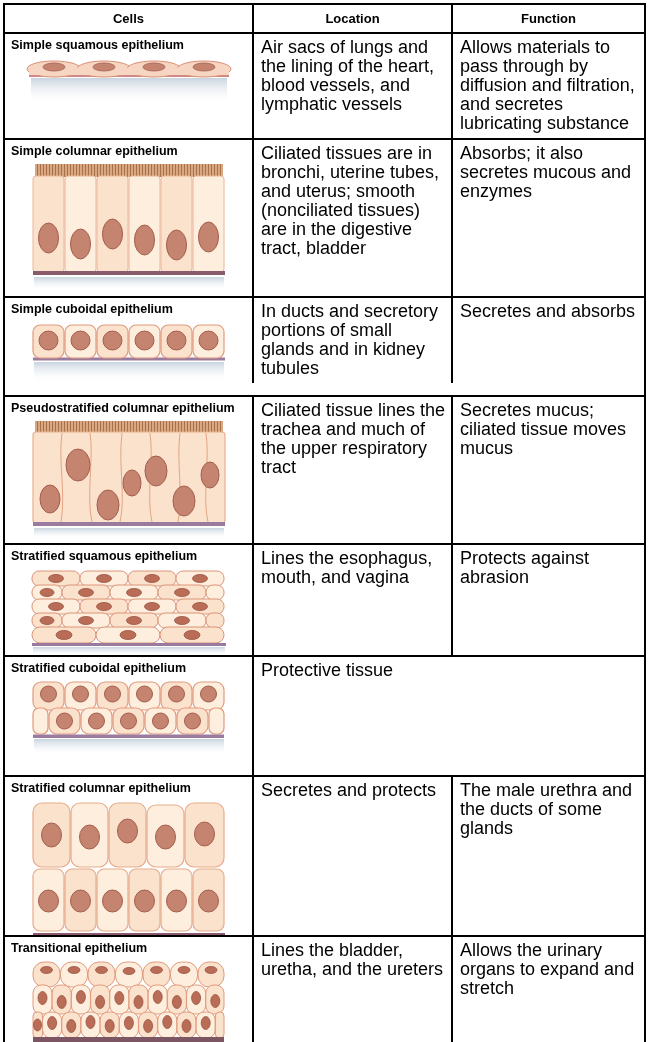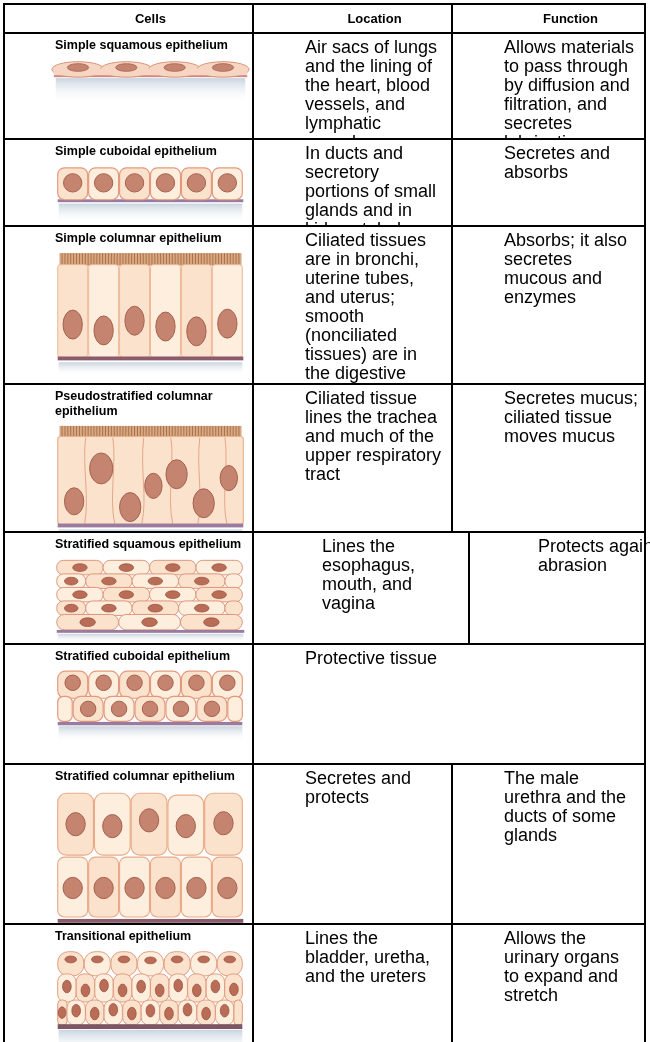--- a/index.html
+++ b/index.html
@@ -7,21 +7,21 @@
   body {
     width:650px; height:1042px; position:relative;
     font-family:"Liberation Sans", sans-serif; color:#000;
   }
   .table {
     position:absolute; left:3px; top:3px; width:643px;
     border:2px solid #000; background:#fff;
   }
   .row { display:grid; grid-template-columns:249px 199px 191px; }
   .row + .row { border-top:2px solid #000; }
-  .c { border-right:2px solid #000; overflow:hidden; position:relative;padding-left:44px; }
+  .c { border-right:2px solid #000; overflow:hidden; position:relative; }
   .c:last-child { border-right:none; }
   .hdr { height:27px; }
   .hdr .c {
     display:flex; align-items:center; justify-content:center;
     font-weight:bold; font-size:13px;
   }
   .name {
     font-weight:bold; font-size:12.5px; padding:4px 6px 0 6px; line-height:15px;
   }
   .txt {
@@ -64,56 +64,20 @@
           <ellipse cx="130" cy="13" rx="11" ry="4" fill="#c4846f" stroke="#a45f4c" stroke-width="0.8"></ellipse>
           <ellipse cx="180" cy="13" rx="11" ry="4" fill="#c4846f" stroke="#a45f4c" stroke-width="0.8"></ellipse>
         </svg>
       </div>
     </div>
     <div class="c">
         <div class="txt">Air sacs of lungs and the lining of the heart, blood vessels, and lymphatic vessels</div>
       </div>
     <div class="c">
         <div class="txt">Allows materials to pass through by diffusion and filtration, and secretes lubricating substance</div>
-      </div>
-  </div>
-
-  <div class="row" style="height:87px;">
-    <div class="c">
-      <div class="name">Simple cuboidal epithelium</div>
-      <div class="art">
-        <svg width="210" height="66" viewBox="0 0 210 66">
-          <defs>
-              <linearGradient id="g2" x1="0" y1="0" x2="0" y2="1">
-            <stop offset="0" stop-color="#c9d4df"></stop>
-                <stop offset="1" stop-color="#ffffff" stop-opacity="0"></stop>
-          </linearGradient>
-            </defs>
-          <rect x="10" y="44" width="190" height="20" fill="url(#g2)"></rect>
-          <rect x="9" y="39.5" width="192" height="3" fill="#9a7b9e"></rect>
-          <rect x="9" y="7" width="31" height="33" rx="7" fill="#fbe2cd" stroke="#e29a7e" stroke-width="1.2"></rect>
-          <rect x="41" y="7" width="31" height="33" rx="7" fill="#fdeedd" stroke="#e29a7e" stroke-width="1.2"></rect>
-          <rect x="73" y="7" width="31" height="33" rx="7" fill="#fbe2cd" stroke="#e29a7e" stroke-width="1.2"></rect>
-          <rect x="105" y="7" width="31" height="33" rx="7" fill="#fdeedd" stroke="#e29a7e" stroke-width="1.2"></rect>
-          <rect x="137" y="7" width="31" height="33" rx="7" fill="#fbe2cd" stroke="#e29a7e" stroke-width="1.2"></rect>
-          <rect x="169" y="7" width="31" height="33" rx="7" fill="#fdeedd" stroke="#e29a7e" stroke-width="1.2"></rect>
-          <circle cx="24.5" cy="22.5" r="9.5" fill="#c4846f" stroke="#a45f4c" stroke-width="1"></circle>
-          <circle cx="56.5" cy="22.5" r="9.5" fill="#c4846f" stroke="#a45f4c" stroke-width="1"></circle>
-          <circle cx="88.5" cy="22.5" r="9.5" fill="#c4846f" stroke="#a45f4c" stroke-width="1"></circle>
-          <circle cx="120.5" cy="22.5" r="9.5" fill="#c4846f" stroke="#a45f4c" stroke-width="1"></circle>
-          <circle cx="152.5" cy="22.5" r="9.5" fill="#c4846f" stroke="#a45f4c" stroke-width="1"></circle>
-          <circle cx="184.5" cy="22.5" r="9.5" fill="#c4846f" stroke="#a45f4c" stroke-width="1"></circle>
-        </svg>
-      </div>
-    </div>
-    <div class="c">
-        <div class="txt">In ducts and secretory portions of small glands and in kidney tubules</div>
-      </div>
-    <div class="c">
-        <div class="txt">Secretes and absorbs</div>
       </div>
   </div>
 
   <div class="row" style="height:158px;">
     <div class="c">
       <div class="name">Simple columnar epithelium</div>
       <div class="art">
         <svg width="210" height="132" viewBox="0 0 210 132">
           <defs>
             <linearGradient id="g3" x1="0" y1="0" x2="0" y2="1">
@@ -144,21 +108,57 @@
       </div>
     </div>
     <div class="c">
         <div class="txt">Ciliated tissues are in bronchi, uterine tubes, and uterus; smooth (nonciliated tissues) are in the digestive tract, bladder</div>
       </div>
     <div class="c">
         <div class="txt">Absorbs; it also secretes mucous and enzymes</div>
       </div>
   </div>
 
-  <div class="row" style="height:148px;">
+  <div class="row" style="height:87px;">
+    <div class="c">
+      <div class="name">Simple cuboidal epithelium</div>
+      <div class="art">
+        <svg width="210" height="66" viewBox="0 0 210 66">
+          <defs>
+              <linearGradient id="g2" x1="0" y1="0" x2="0" y2="1">
+            <stop offset="0" stop-color="#c9d4df"></stop>
+                <stop offset="1" stop-color="#ffffff" stop-opacity="0"></stop>
+          </linearGradient>
+            </defs>
+          <rect x="10" y="44" width="190" height="20" fill="url(#g2)"></rect>
+          <rect x="9" y="39.5" width="192" height="3" fill="#9a7b9e"></rect>
+          <rect x="9" y="7" width="31" height="33" rx="7" fill="#fbe2cd" stroke="#e29a7e" stroke-width="1.2"></rect>
+          <rect x="41" y="7" width="31" height="33" rx="7" fill="#fdeedd" stroke="#e29a7e" stroke-width="1.2"></rect>
+          <rect x="73" y="7" width="31" height="33" rx="7" fill="#fbe2cd" stroke="#e29a7e" stroke-width="1.2"></rect>
+          <rect x="105" y="7" width="31" height="33" rx="7" fill="#fdeedd" stroke="#e29a7e" stroke-width="1.2"></rect>
+          <rect x="137" y="7" width="31" height="33" rx="7" fill="#fbe2cd" stroke="#e29a7e" stroke-width="1.2"></rect>
+          <rect x="169" y="7" width="31" height="33" rx="7" fill="#fdeedd" stroke="#e29a7e" stroke-width="1.2"></rect>
+          <circle cx="24.5" cy="22.5" r="9.5" fill="#c4846f" stroke="#a45f4c" stroke-width="1"></circle>
+          <circle cx="56.5" cy="22.5" r="9.5" fill="#c4846f" stroke="#a45f4c" stroke-width="1"></circle>
+          <circle cx="88.5" cy="22.5" r="9.5" fill="#c4846f" stroke="#a45f4c" stroke-width="1"></circle>
+          <circle cx="120.5" cy="22.5" r="9.5" fill="#c4846f" stroke="#a45f4c" stroke-width="1"></circle>
+          <circle cx="152.5" cy="22.5" r="9.5" fill="#c4846f" stroke="#a45f4c" stroke-width="1"></circle>
+          <circle cx="184.5" cy="22.5" r="9.5" fill="#c4846f" stroke="#a45f4c" stroke-width="1"></circle>
+        </svg>
+      </div>
+    </div>
+    <div class="c">
+        <div class="txt">In ducts and secretory portions of small glands and in kidney tubules</div>
+      </div>
+    <div class="c">
+        <div class="txt">Secretes and absorbs</div>
+      </div>
+  </div>
+
+  <div class="row" style="height:148px;margin-top:12px;">
     <div class="c">
       <div class="name">Pseudostratified columnar epithelium</div>
       <div class="art">
         <svg width="210" height="122" viewBox="0 0 210 122">
           <defs>
             <linearGradient id="g4" x1="0" y1="0" x2="0" y2="1">
               <stop offset="0" stop-color="#c9d4df"></stop>
                 <stop offset="1" stop-color="#ffffff" stop-opacity="0"></stop>
             </linearGradient>
             <pattern id="cilia4" width="3" height="13" patternUnits="userSpaceOnUse">
@@ -187,21 +187,21 @@
       </div>
     </div>
     <div class="c">
         <div class="txt">Ciliated tissue lines the trachea and much of the upper respiratory tract</div>
       </div>
     <div class="c">
         <div class="txt">Secretes mucus; ciliated tissue moves mucus</div>
       </div>
   </div>
 
-  <div class="row" style="height:112px;gap:17px;">
+  <div class="row" style="height:112px;">
     <div class="c">
       <div class="name">Stratified squamous epithelium</div>
       <div class="art">
         <svg width="210" height="92" viewBox="0 0 210 92">
           <defs>
               <linearGradient id="g5" x1="0" y1="0" x2="0" y2="1">
             <stop offset="0" stop-color="#c9d4df"></stop>
                 <stop offset="1" stop-color="#ffffff" stop-opacity="0"></stop>
           </linearGradient>
             </defs>

